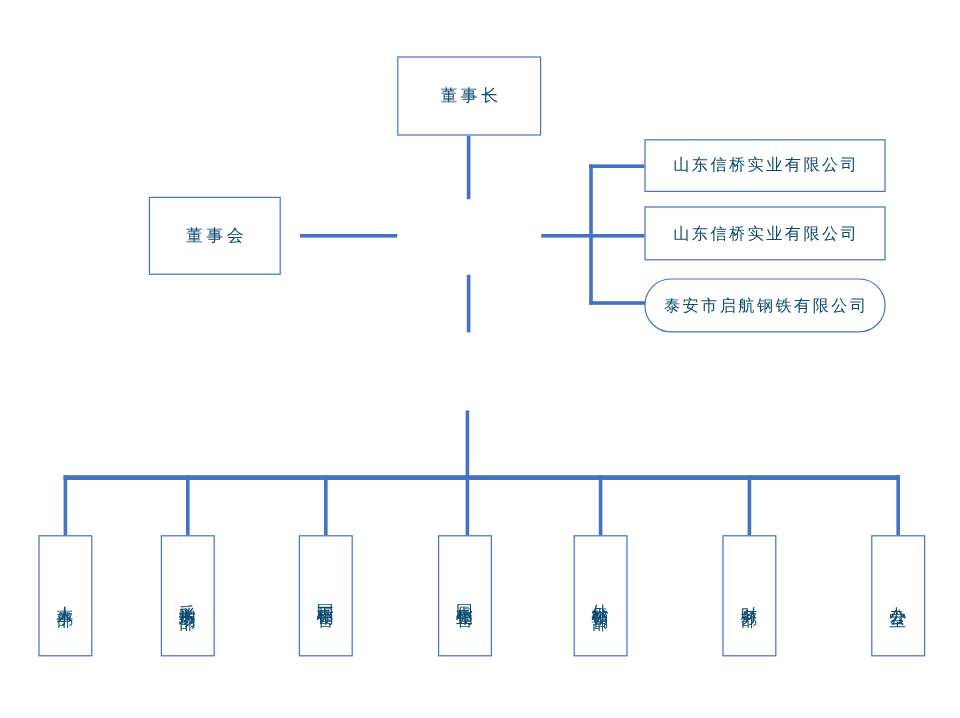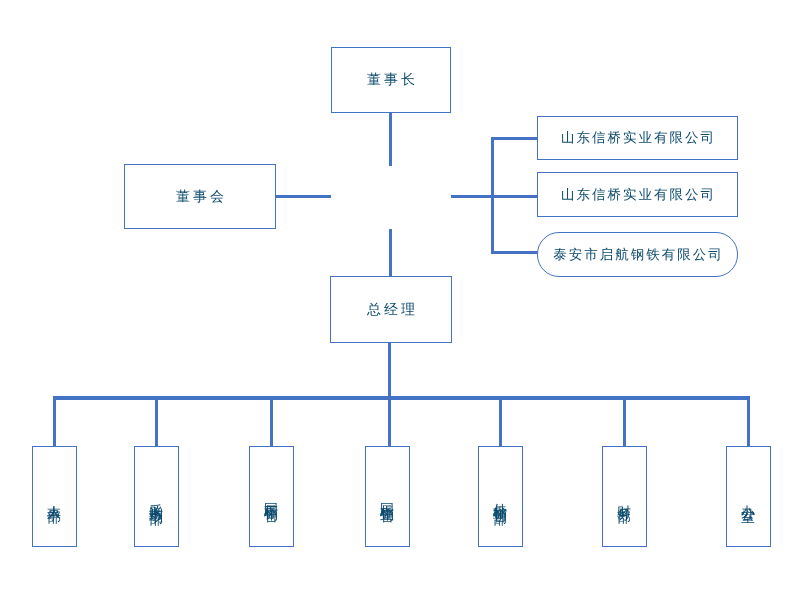--- a/index.html
+++ b/index.html
@@ -65,40 +65,37 @@
   <div class="edge" style="left:155px; top:396px; width:3px; height:51px;"></div>
   <div class="edge" style="left:270px; top:396px; width:3px; height:51px;"></div>
   <div class="edge" style="left:499px; top:396px; width:3px; height:51px;"></div>
   <div class="edge" style="left:623px; top:396px; width:3px; height:51px;"></div>
   <div class="edge" style="left:747px; top:396px; width:3px; height:51px;"></div>
 
   <div class="node hbox" style="left:331px; top:47px; width:120px; height:66px;">
     <span class="lbl">董事长</span>
   </div>
 
-  <div class="node hbox" style="left:124px; top:164px; width:152px; height:65px;">
+  <div class="node hbox" style="left:124px; top:164px; width:110px; height:65px;">
     <span class="lbl">董事会</span>
   </div>
 
 
   <div class="node hbox company" style="left:537px; top:116px; width:201px; height:44px;">
     <span class="lbl">山东信桥实业有限公司</span>
   </div>
 
   <div class="node hbox company" style="left:537px; top:172px; width:201px; height:45px;">
     <span class="lbl">山东信桥实业有限公司</span>
   </div>
 
   <div class="node hbox company" style="left:537px; top:232px; width:201px; height:45px;border-radius:22px;">
     <span class="lbl">泰安市启航钢铁有限公司</span>
   </div>
 
-  <div class="node hbox" style="left:330px; top:276px; width:122px; height:67px;">
-    <span class="lbl">总经理</span>
-  </div>
 
   <div class="node vbox" style="left:32px; top:446px; width:45px; height:101px;">
     <span class="lbl">人事部</span>
   </div>
 
   <div class="node vbox" style="left:134px; top:446px; width:45px; height:101px;">
     <span class="lbl">采购市场部</span>
   </div>
 
   <div class="node vbox" style="left:249px; top:446px; width:45px; height:101px;">

